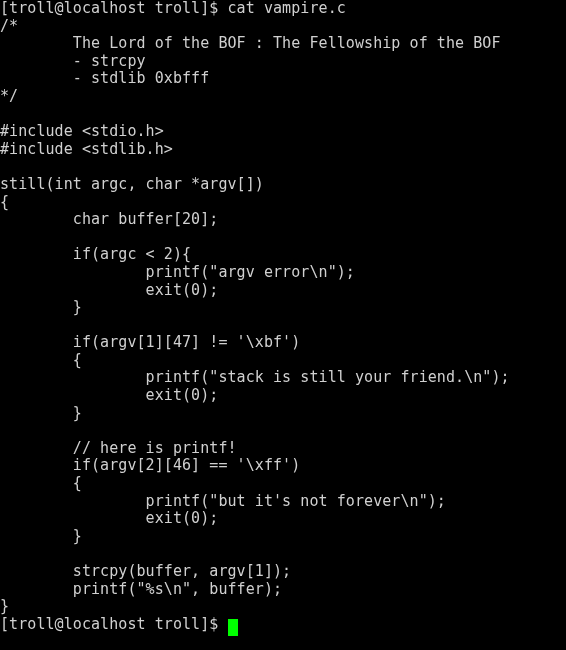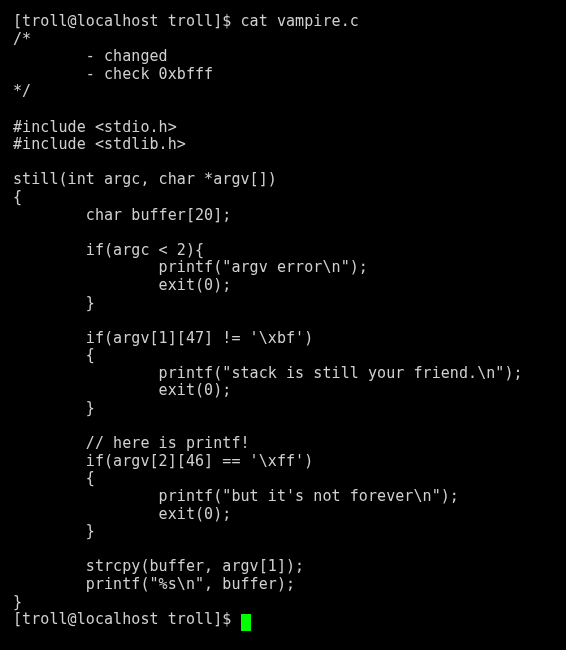--- a/index.html
+++ b/index.html
@@ -14,21 +14,21 @@
   }
   #terminal {
     width: 566px;
     height: 650px;
     background: #000000;
     color: #d0d0d0;
     font-family: "DejaVu Sans Mono", "Liberation Mono", monospace;
     font-size: 15px;
     line-height: 17.6px;
     letter-spacing: 0px;
-    padding: 13px;
+    padding: 0;
     box-sizing: border-box;
     position: relative;
     overflow: hidden;
   }
   .term-line {
     white-space: pre;
     height: 17.6px;
     font-family: "DejaVu Sans Mono", "Liberation Mono", monospace;
     font-size: 15px;
     line-height: 17.6px;
@@ -48,22 +48,23 @@
     margin-bottom: -3px;
   }
 </style>
 </head>
 <body>
 
 <div id="terminal">
   <div id="terminal-output">
       <div class="term-line">[troll@localhost troll]$ cat vampire.c</div>
       <div class="term-line">/*</div>
-      <div class="term-line">        - changed</div>
-      <div class="term-line">        - check 0xbfff</div>
+      <div class="term-line">        The Lord of the BOF : The Fellowship of the BOF</div>
+      <div class="term-line">        - strcpy</div>
+      <div class="term-line">        - stdlib 0xbfff</div>
       <div class="term-line">*/</div>
       <div class="term-line"></div>
       <div class="term-line">#include &lt;stdio.h&gt;</div>
       <div class="term-line">#include &lt;stdlib.h&gt;</div>
       <div class="term-line"></div>
       <div class="term-line">still(int argc, char *argv[])</div>
       <div class="term-line">{</div>
       <div class="term-line">        char buffer[20];</div>
       <div class="term-line"></div>
       <div class="term-line">        if(argc &lt; 2){</div>

